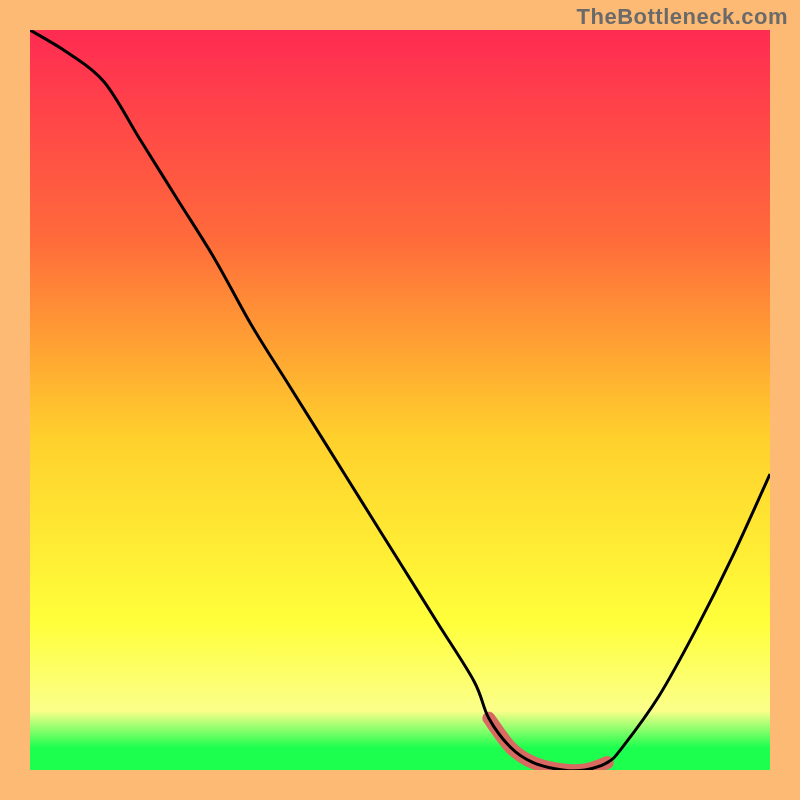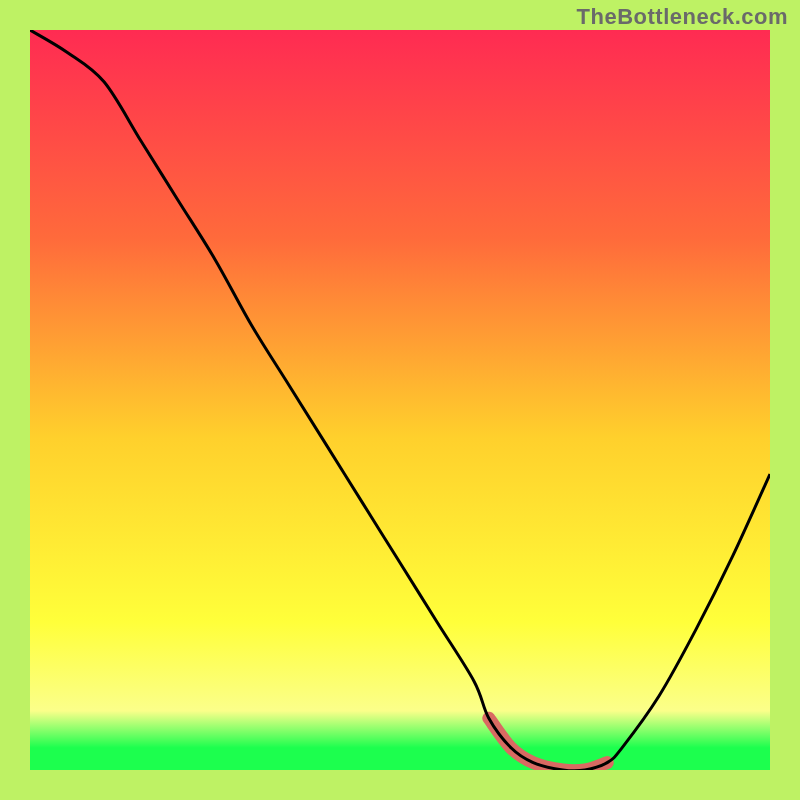--- a/index.html
+++ b/index.html
@@ -8,21 +8,21 @@
     width: 800px;
     height: 800px;
     background: #000;
     font-family: Arial, Helvetica, sans-serif;
     overflow: hidden;
   }
   .frame {
     position: relative;
     width: 800px;
     height: 800px;
-    background: #bef264;
+    background: #fdba74;
   }
   .watermark {
     position: absolute;
     top: 4px;
     right: 12px;
     color: #6a6a6a;
     font-size: 22px;
     font-weight: bold;
     letter-spacing: 0.5px;
     z-index: 10;

